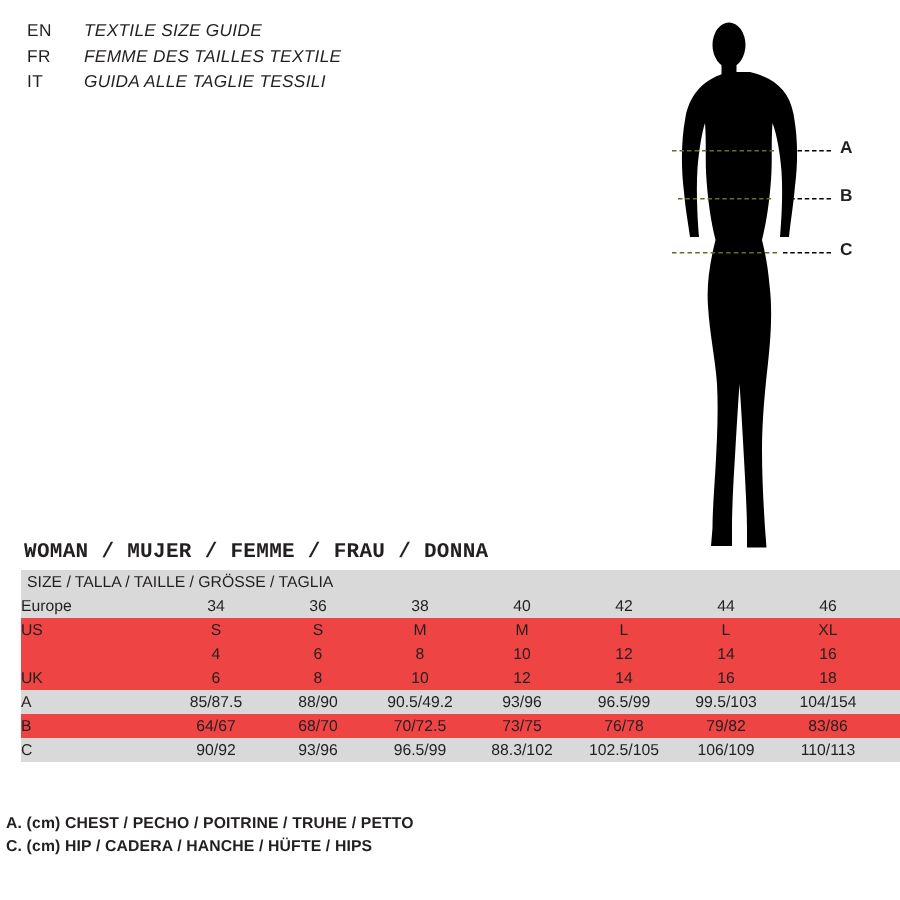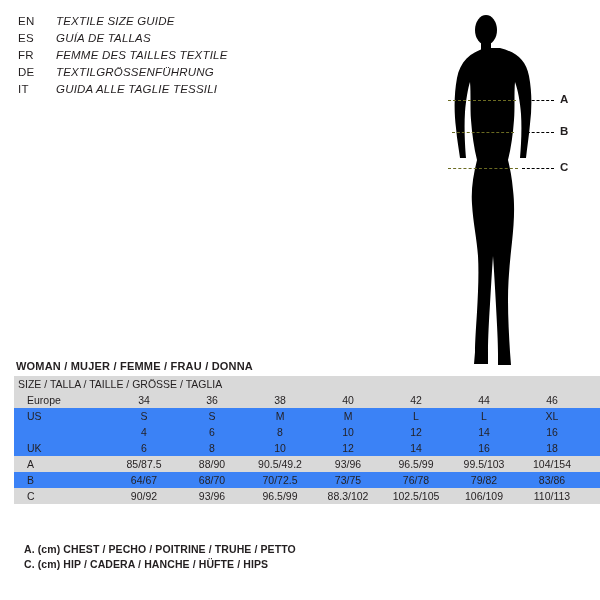--- a/index.html
+++ b/index.html
@@ -73,53 +73,54 @@
   }
 
   
   .table-area {
     position: absolute;
     left: 14px;
     top: 358px;
     width: 572px;
   }
   .woman-title {
-    font-size: 11px;
+    font-size: 14px;
     font-weight: bold;
     letter-spacing: 0.2px;
     padding: 2px 0 4px 2px;
+    font-family: Liberation Mono, monospace;
   }
   table.size {
     border-collapse: collapse;
     width: 572px;
     table-layout: fixed;
   }
   table.size td {
     font-size: 10.5px;
     padding: 2px 0;
     text-align: center;
     color: #231f20;
   }
   table.size td.label {
     text-align: left;
-    padding-left: 13px;
+    padding-left: 0;
   }
   tr.head-row td {
     background: #d9d9d9;
     text-align: left;
     padding-left: 4px;
     font-size: 10.5px;
     font-weight: normal;
   }
   tr.shade td { background: #d9d9d9; }
-  tr.plain td { background: #3b82f6; }
+  tr.plain td { background: #ef4444; }
 
   .notes {
     position: absolute;
-    left: 24px;
+    left: 4px;
     top: 543px;
     width: 560px;
   }
   .note-line {
     font-size: 10.5px;
     font-weight: bold;
     letter-spacing: 0.1px;
     margin-bottom: 3px;
     color: #231f20;
   }
@@ -128,30 +129,22 @@
 <body>
 
 <div class="page">
 
   <div class="lang-block">
     <div class="lang-row">
       <span class="lang-code">EN</span>
       <span class="lang-text">TEXTILE SIZE GUIDE</span>
     </div>
     <div class="lang-row">
-      <span class="lang-code">ES</span>
-      <span class="lang-text">GUÍA DE TALLAS</span>
-    </div>
-    <div class="lang-row">
       <span class="lang-code">FR</span>
       <span class="lang-text">FEMME DES TAILLES TEXTILE</span>
-    </div>
-    <div class="lang-row">
-      <span class="lang-code">DE</span>
-      <span class="lang-text">TEXTILGRÖSSENFÜHRUNG</span>
     </div>
     <div class="lang-row">
       <span class="lang-code">IT</span>
       <span class="lang-text">GUIDA ALLE TAGLIE TESSILI</span>
     </div>
   </div>
 
   <div class="figure-wrap">
     <svg class="figure-svg" width="160" height="370" viewBox="0 0 160 370">
       <g fill="#000000">

